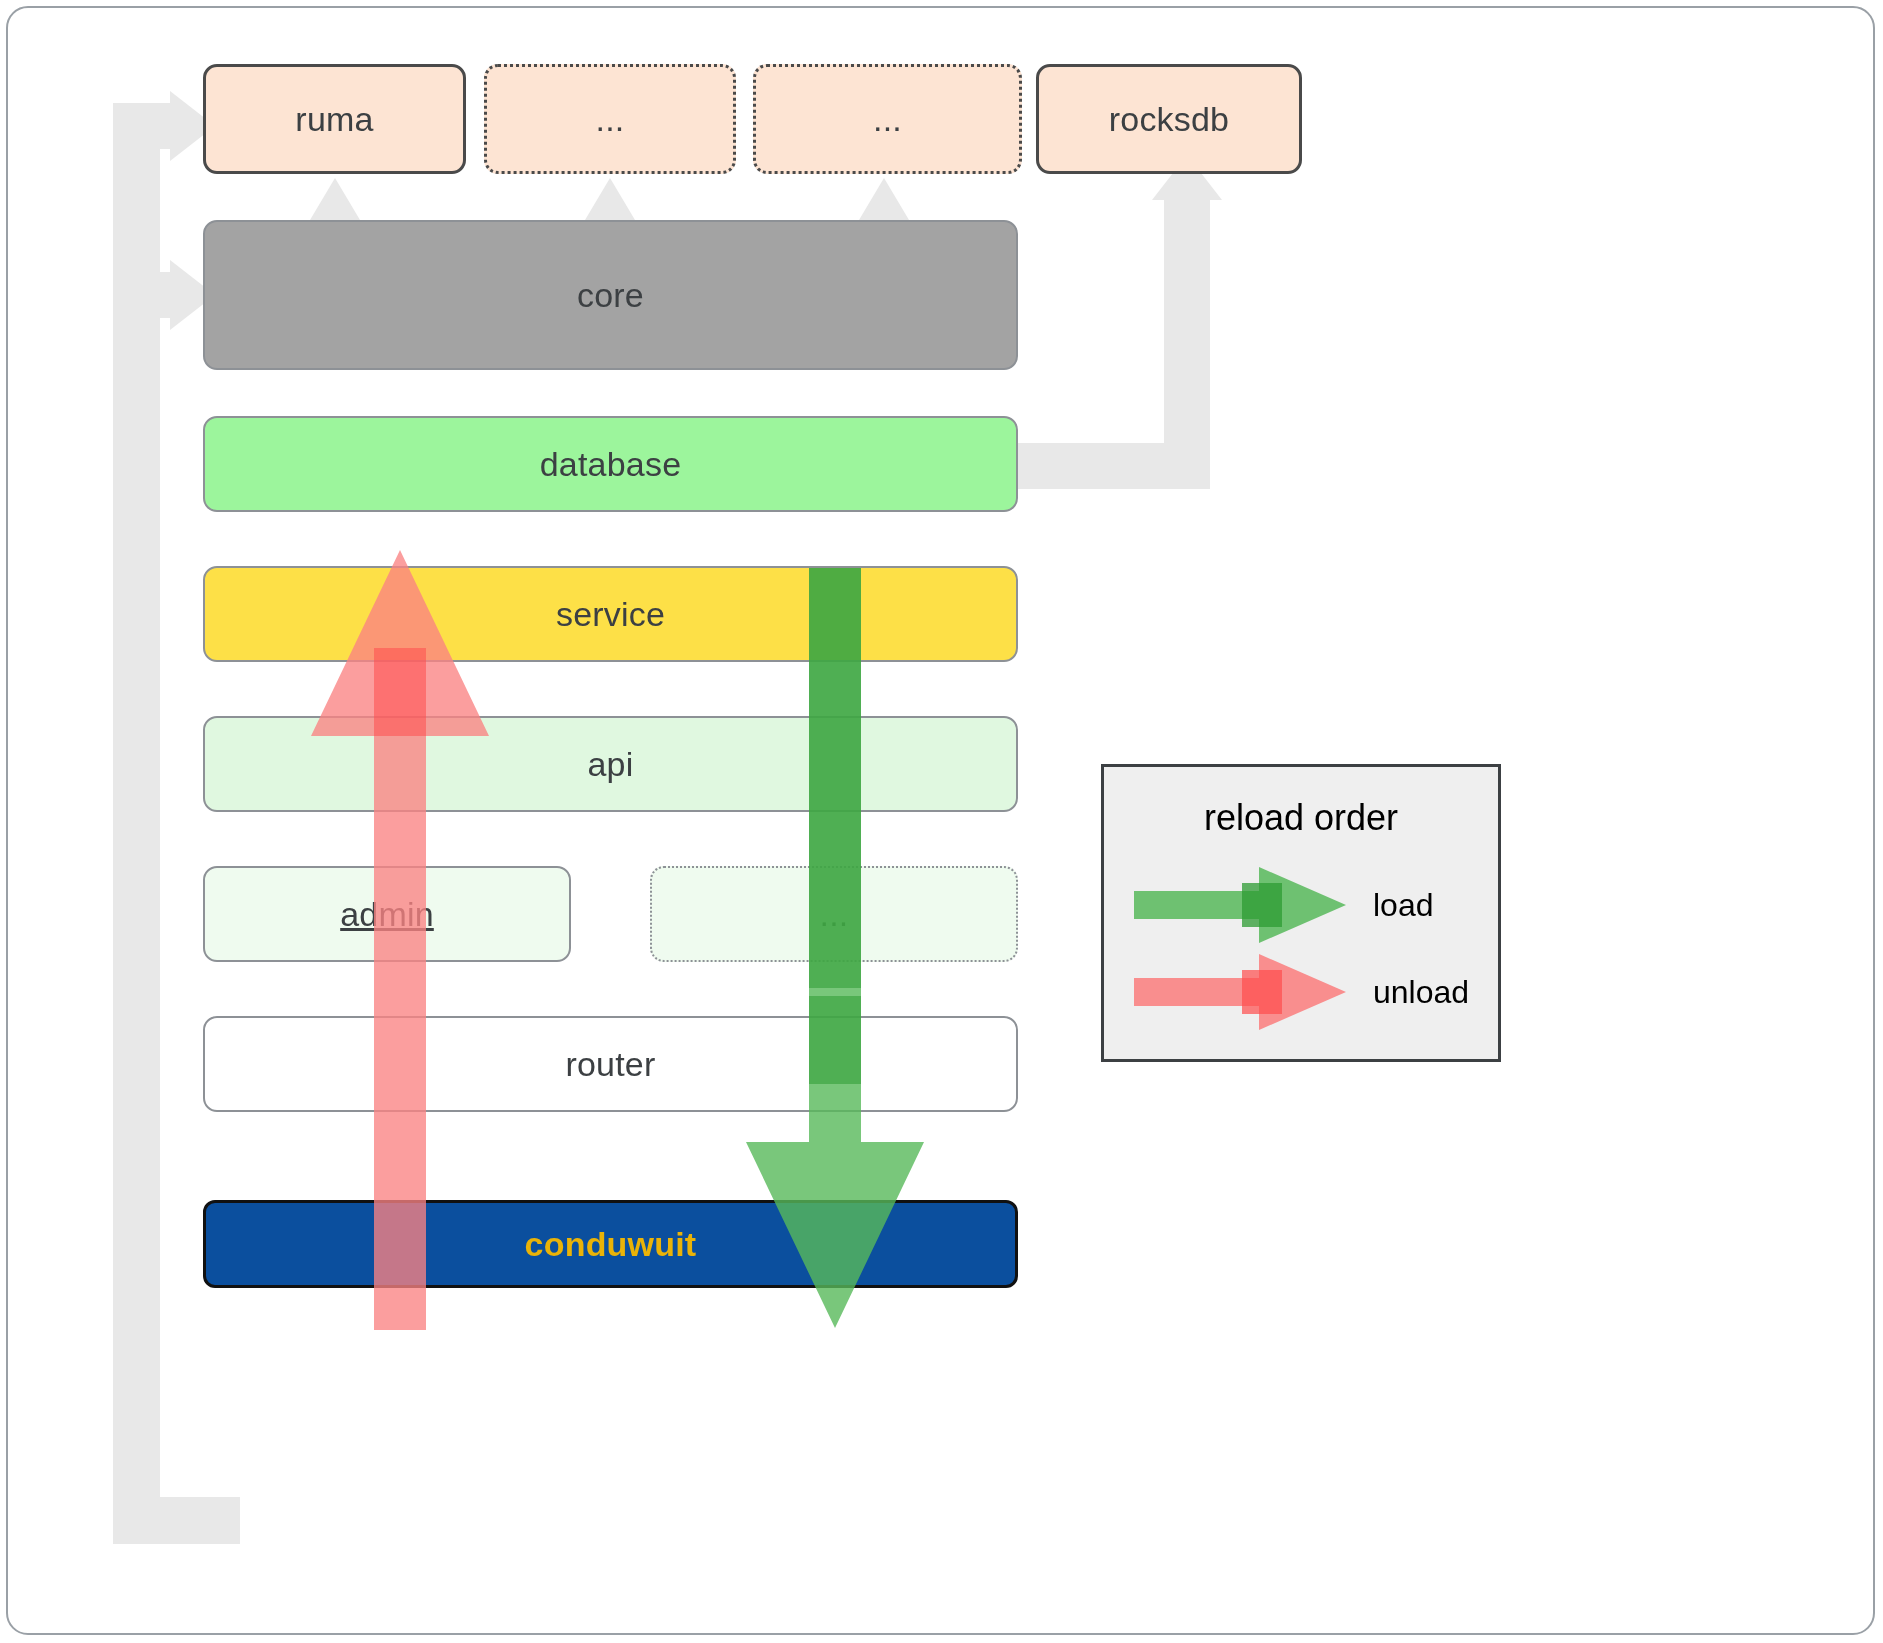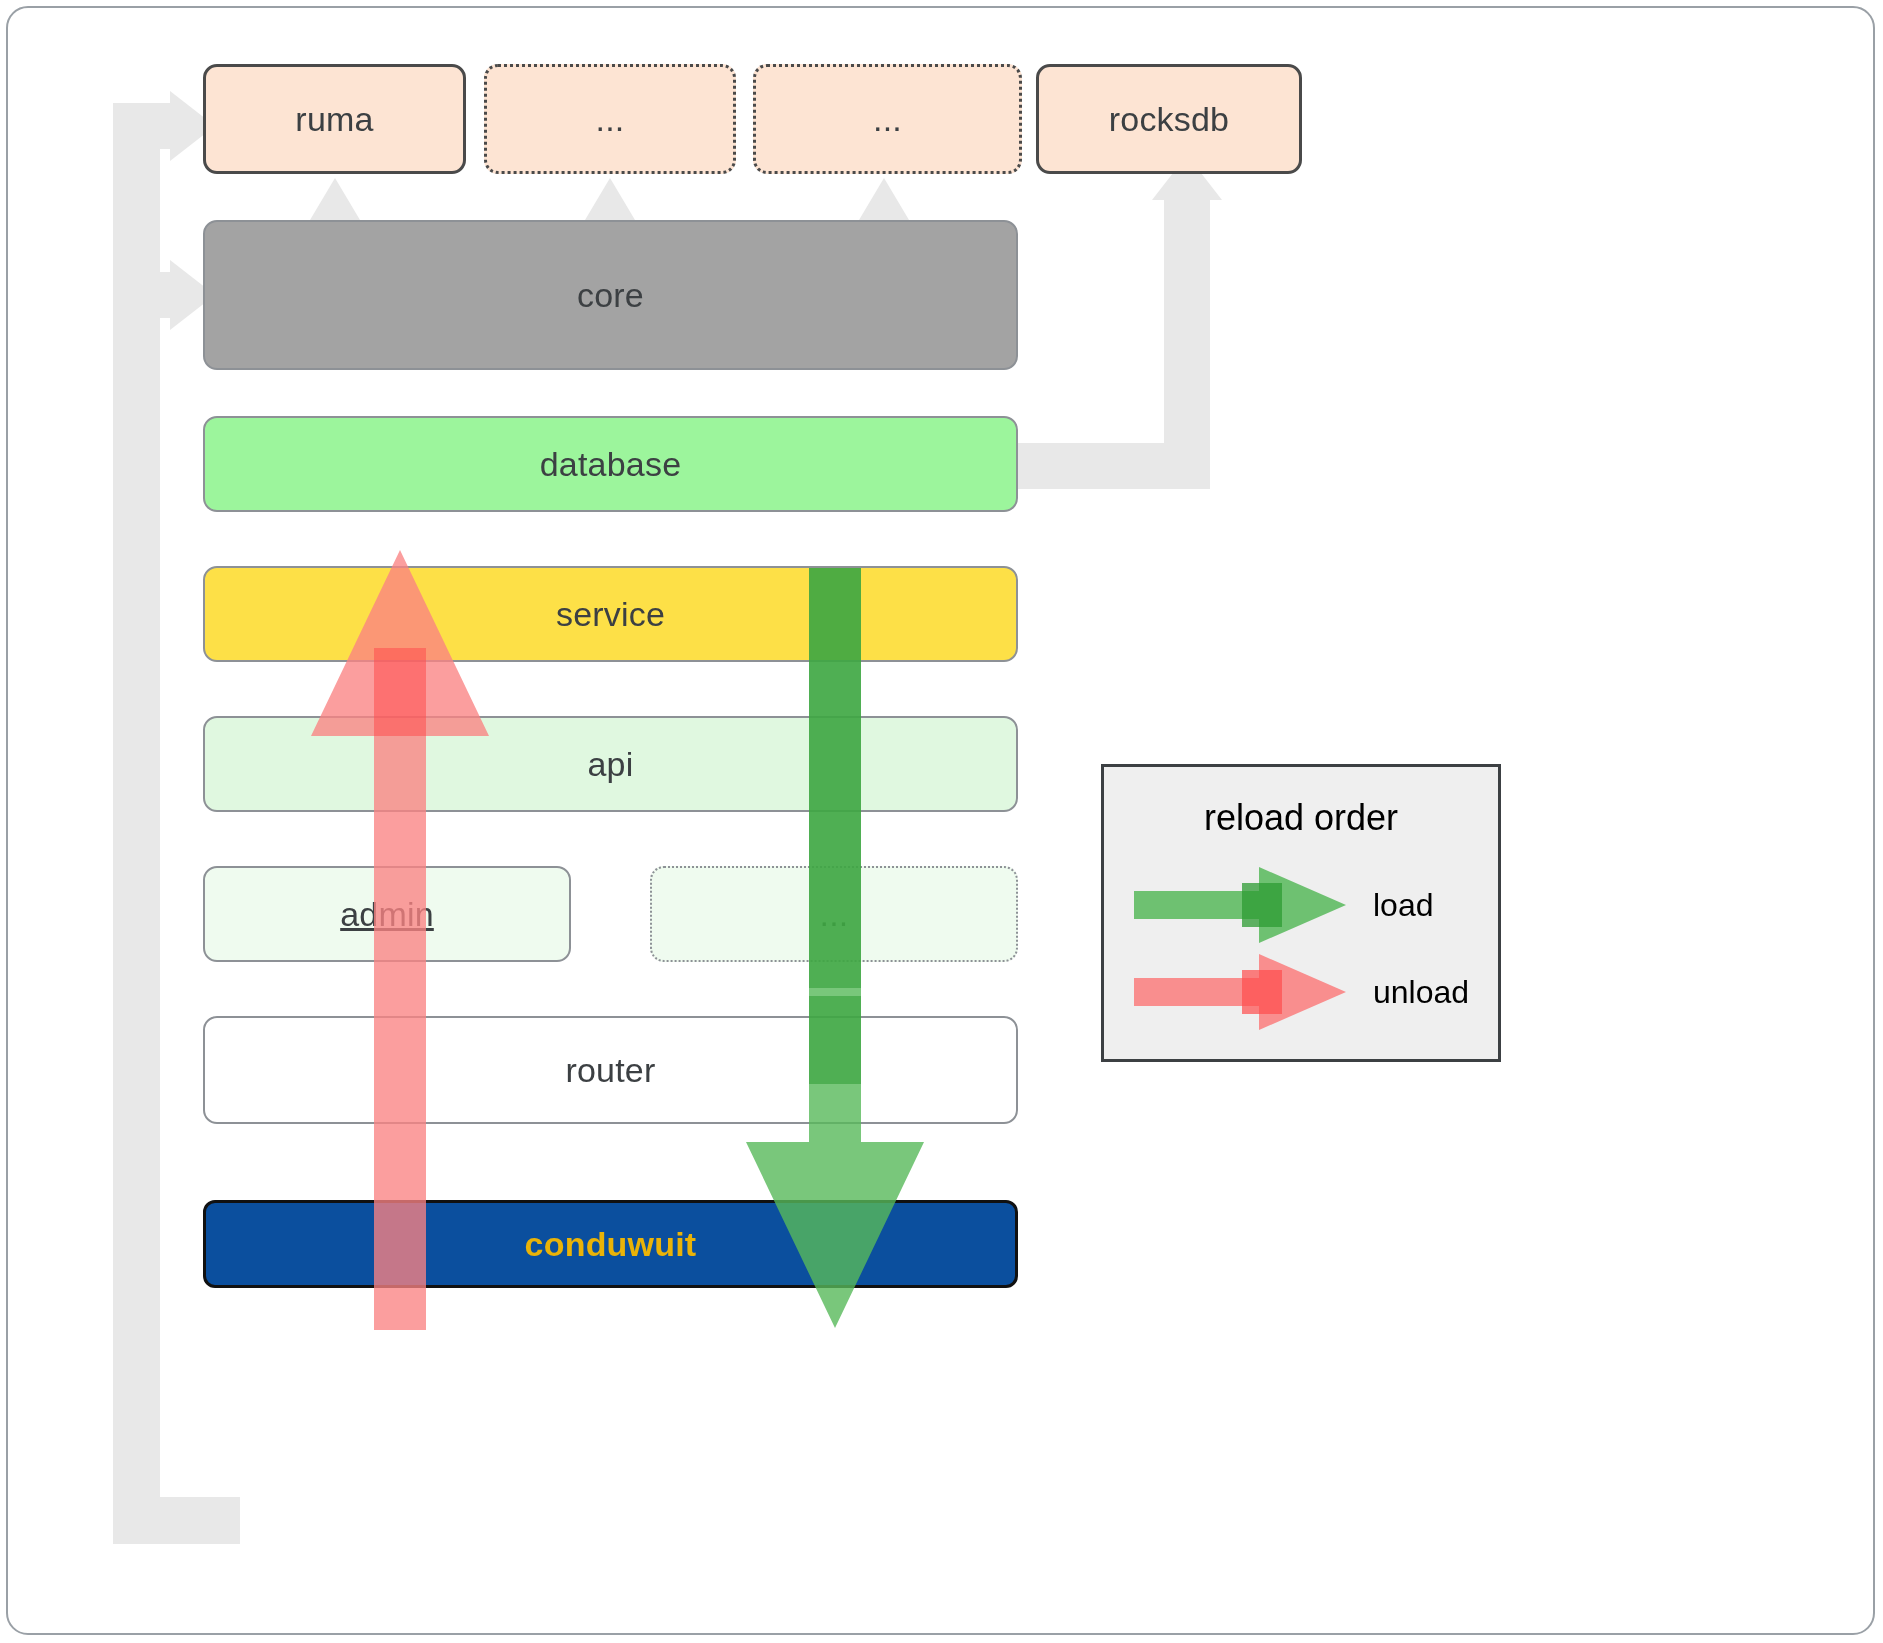--- a/index.html
+++ b/index.html
@@ -67,21 +67,21 @@
     left: 203px;
     width: 815px;
   }
   .layer.dotted { border-style: dotted; }
 
   .l-database { background: #9cf59c; top: 416px; height: 96px; }
   .l-service  { background: #fde047; top: 566px; height: 96px; }
   .l-api      { background: #e0f8e0; top: 716px; height: 96px; }
   .l-admin    { background: #effbef; top: 866px; height: 96px; width: 368px; text-decoration: underline; }
   .l-dots     { background: #effbef; top: 866px; left: 650px; width: 368px; height: 96px; }
-  .l-router   { background: #ffffff; top: 1016px; height: 108px; }
+  .l-router   { background: #ffffff; top: 1016px; height: 96px; }
 
   .app {
     background: #0b4f9e;
     border: 3px solid #111111;
     color: #eab308;
     font-weight: bold;
     left: 203px;
     top: 1200px;
     width: 815px;
     height: 88px;

